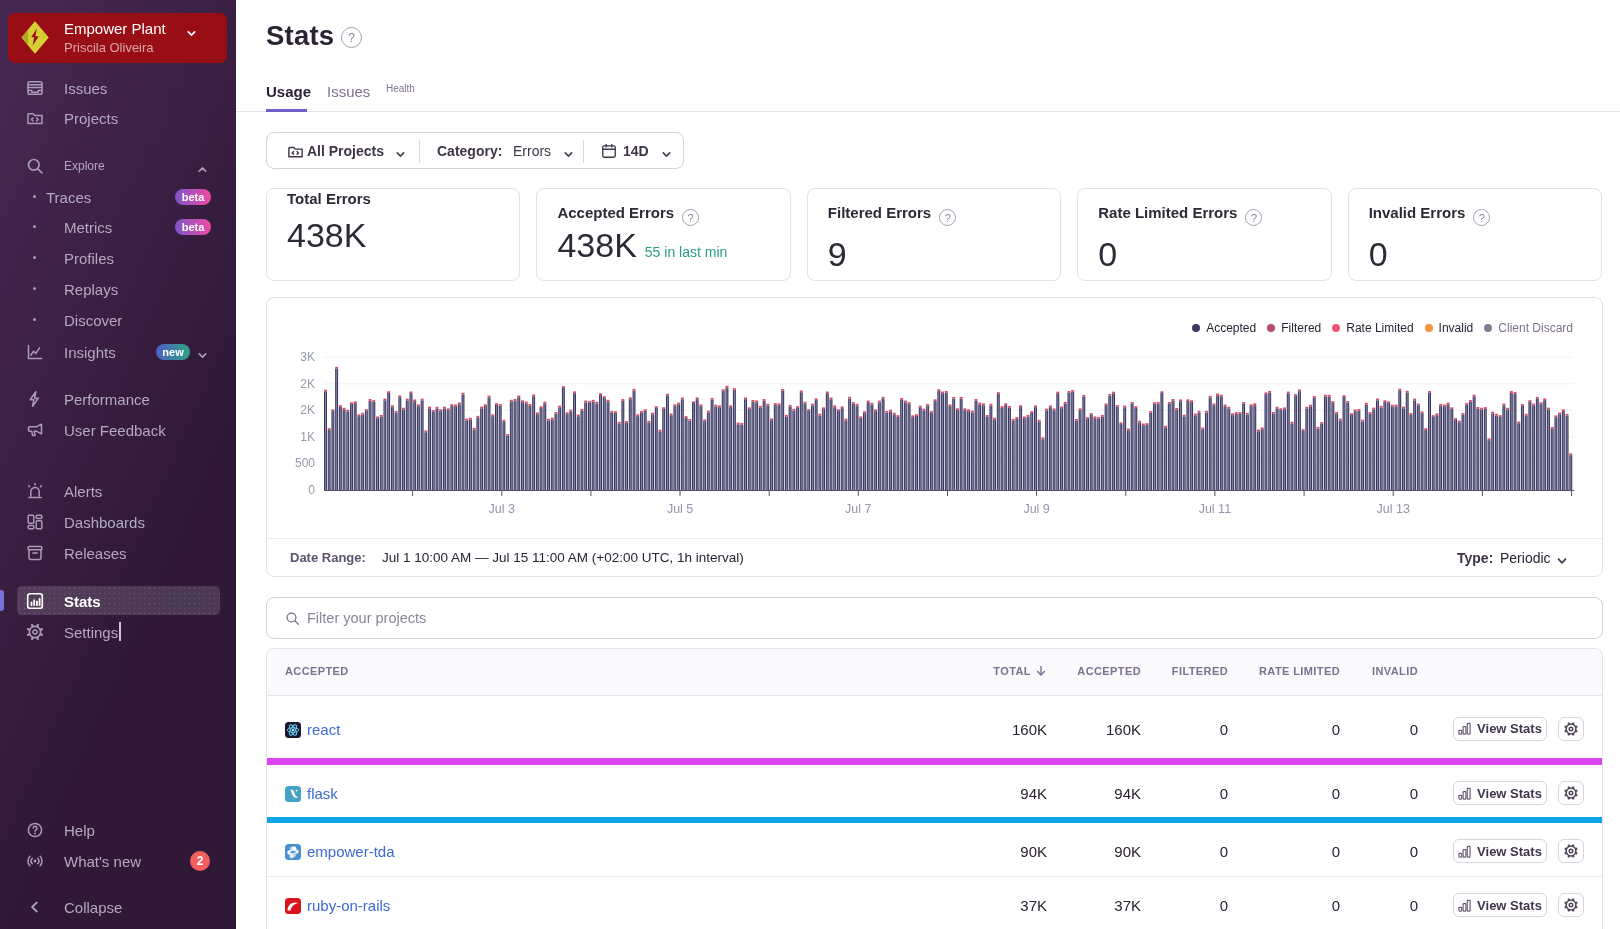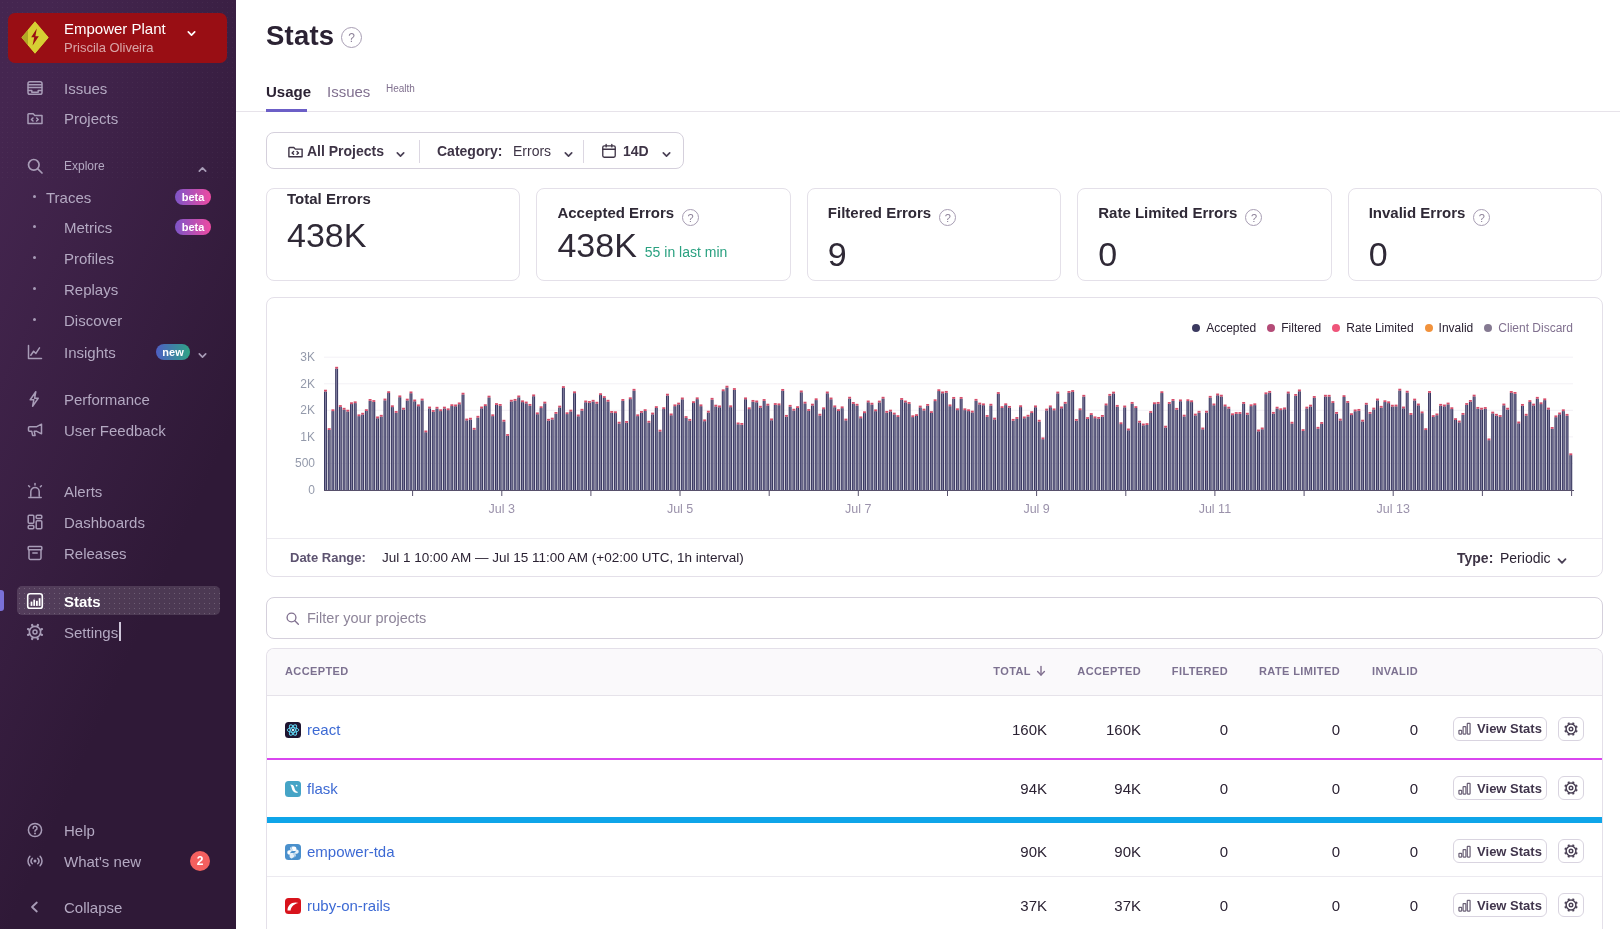--- a/index.html
+++ b/index.html
@@ -1363,21 +1363,21 @@
             <line x1="10.03" y1="12.90" x2="10.60" y2="14.28" stroke-width="2"></line>
             <line x1="5.97" y1="12.90" x2="5.40" y2="14.28" stroke-width="2"></line>
             <line x1="3.10" y1="10.03" x2="1.72" y2="10.60" stroke-width="2"></line>
             <line x1="3.10" y1="5.97" x2="1.72" y2="5.40" stroke-width="2"></line>
             <line x1="5.97" y1="3.10" x2="5.40" y2="1.72" stroke-width="2"></line>
             <line x1="10.03" y1="3.10" x2="10.60" y2="1.72" stroke-width="2"></line>
             <line x1="12.90" y1="5.97" x2="14.28" y2="5.40" stroke-width="2"></line>
           </svg>
         </span>
       </div>
-      <div style="position:absolute;left:0;top:108.6px;width:1337px;height:59.2px;border-top:2px solid #d946ef">
+      <div style="position:absolute;left:0;top:108.6px;width:1337px;height:59.2px;border-top:7px solid #d946ef">
         <span style="position:absolute;left:18px;top:21.5px;width:16px;height:16px"><svg width="16" height="16" viewBox="0 0 16 16">
             <rect width="16" height="16" rx="3.5" fill="#45a4c6"></rect>
             <path d="M5.2 3.5c1.8 2.5 1.2 4.4 2.6 6.2 1.1 1.4 2.8 2.2 4.6 2.3l.4-1c-1.2-.5-2-1-2.6-2-.9-1.4-.6-3.3-2.3-5z" fill="#fff"></path>
             <circle cx="11.6" cy="4.6" r="0.9" fill="#fff"></circle>
           </svg></span>
         <span style="position:absolute;left:40px;top:20.5px;font-size:15px;color:#3d6ad4">flask</span>
         <span style="position:absolute;right:557px;top:20.5px;font-size:15px;font-weight:400;color:#2b2233">94K</span>
         <span style="position:absolute;right:463px;top:20.5px;font-size:15px;font-weight:400;color:#2b2233">94K</span>
         <span style="position:absolute;right:376px;top:20.5px;font-size:15px;font-weight:400;color:#2b2233">0</span>
         <span style="position:absolute;right:264px;top:20.5px;font-size:15px;font-weight:400;color:#2b2233">0</span>

